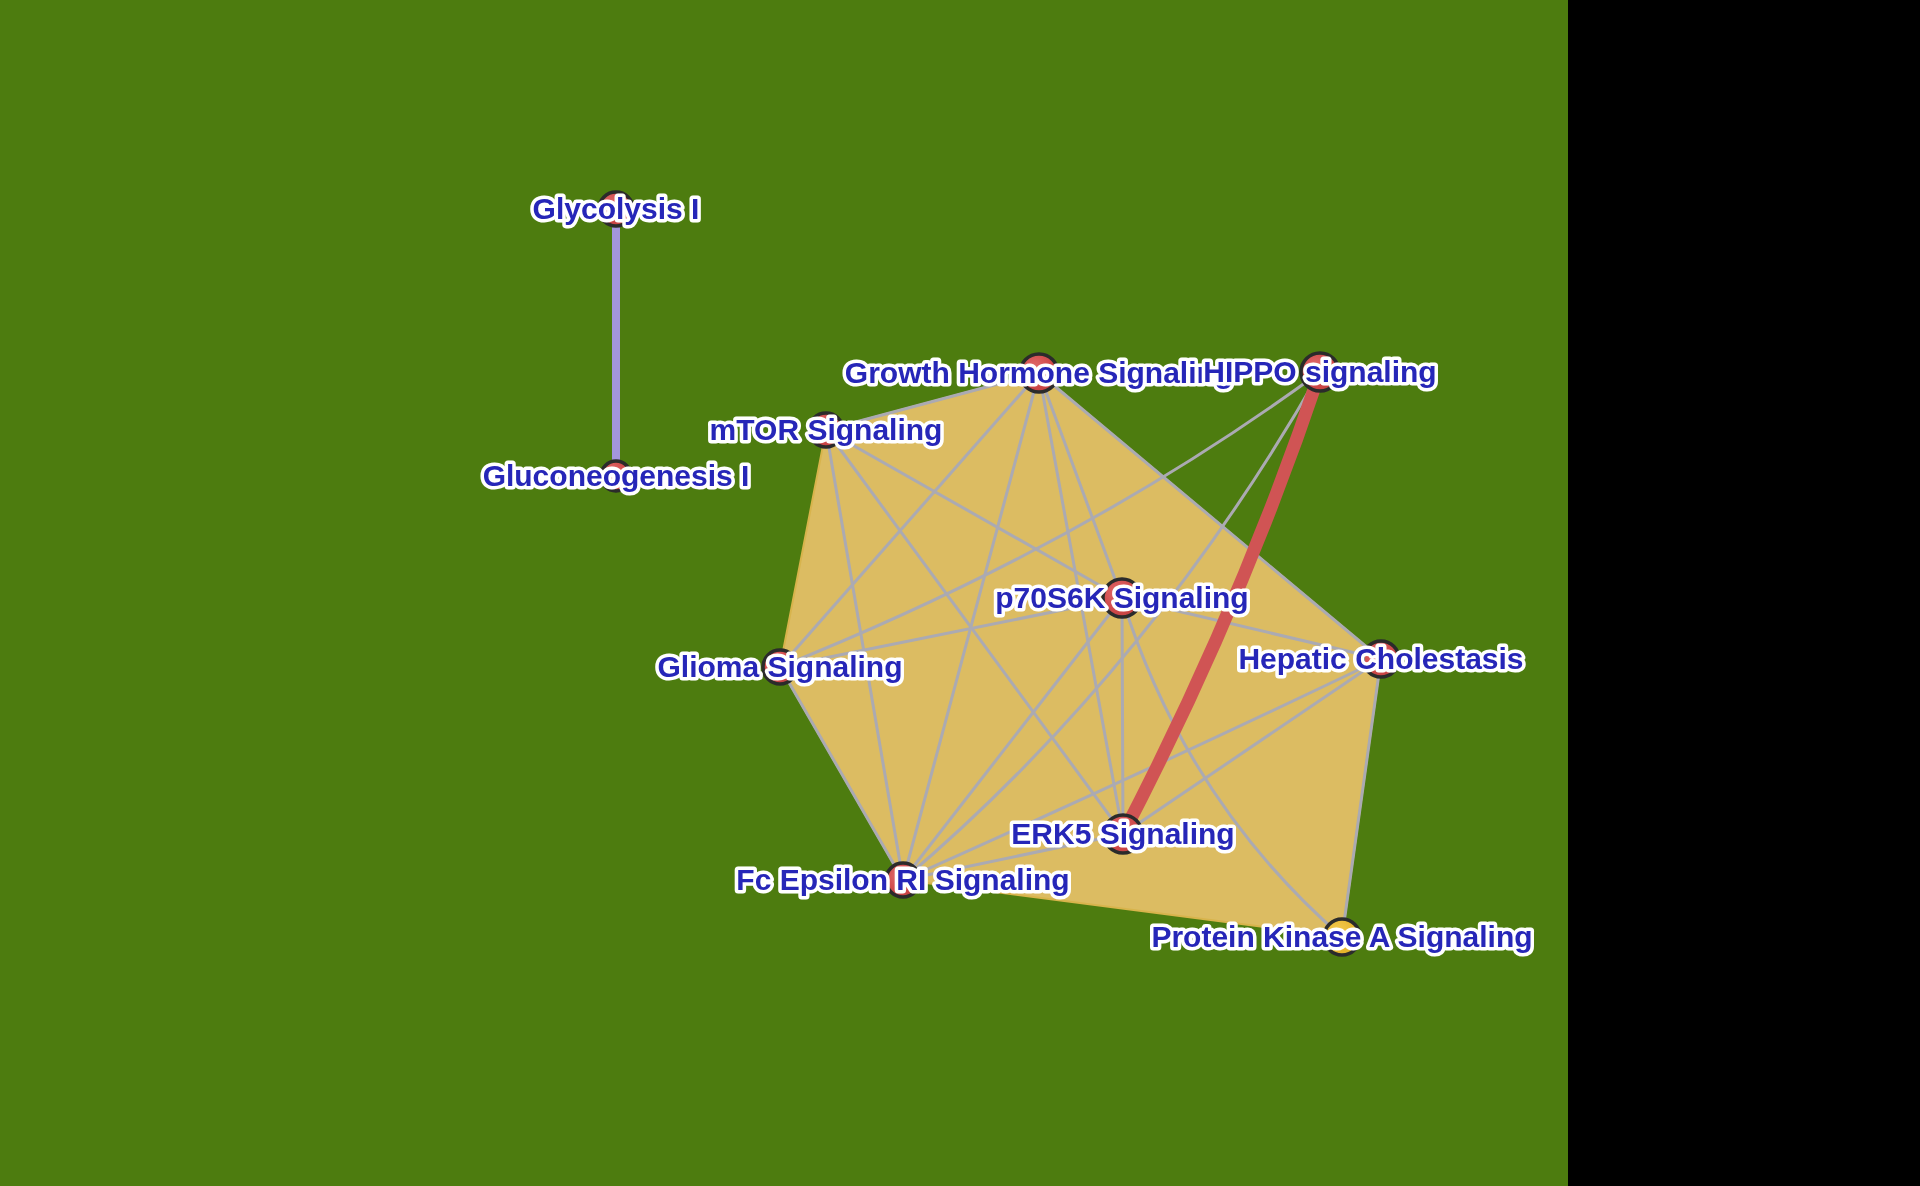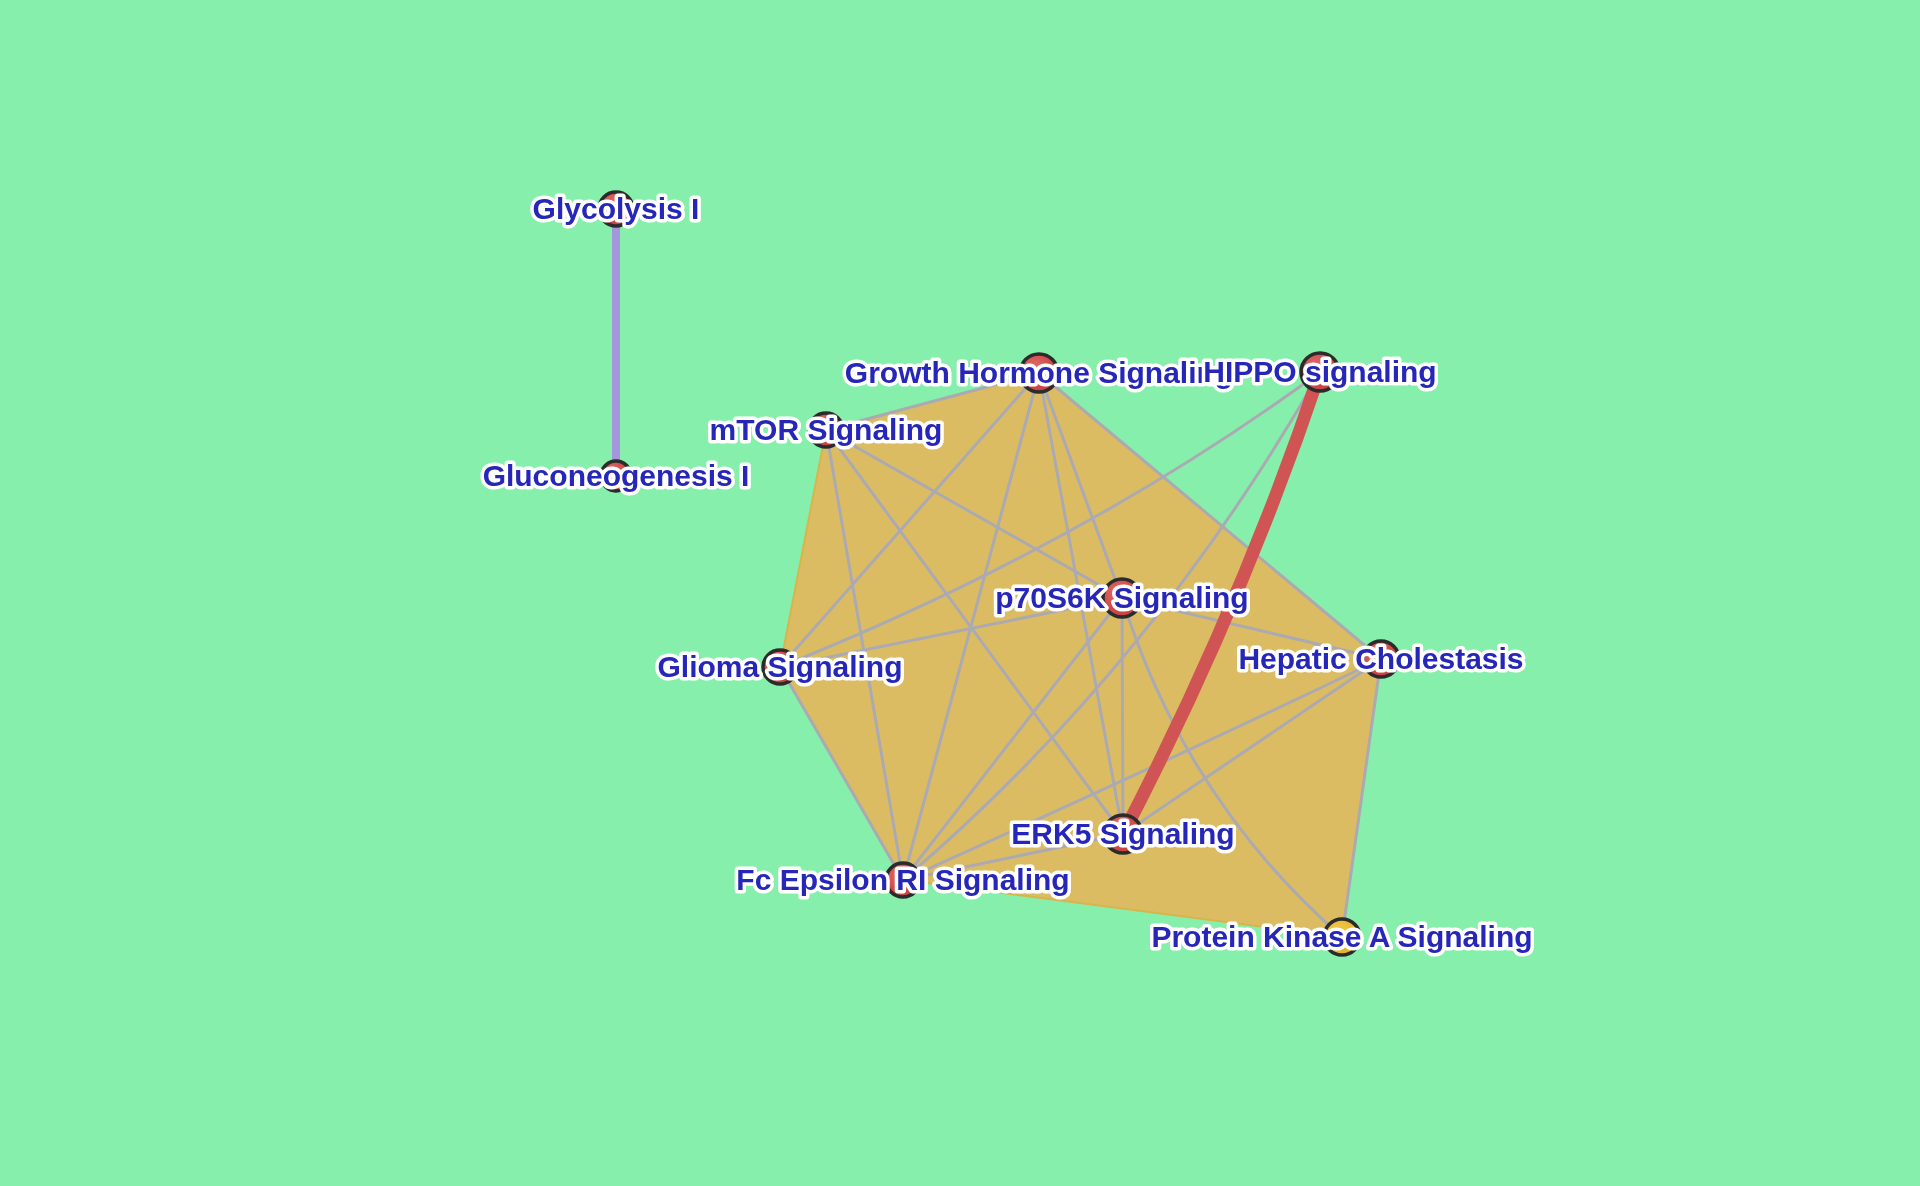--- a/index.html
+++ b/index.html
@@ -6,23 +6,23 @@
     margin: 0;
     padding: 0;
     background: #000000;
     width: 1920px;
     height: 1186px;
     overflow: hidden;
     font-family: "Liberation Sans", sans-serif;
   }
   .stage {
     position: relative;
-    width: 1920px;
+    width: 1568px;
     height: 1186px;
-    background: #86efac;
+    background: #4d7c0f;
   }
   svg { display: block; }
   .node-label {
     font-family: "Liberation Sans", sans-serif;
     font-size: 30px;
     font-weight: bold;
     paint-order: stroke fill;
     stroke-linejoin: round;
   }
 </style>

